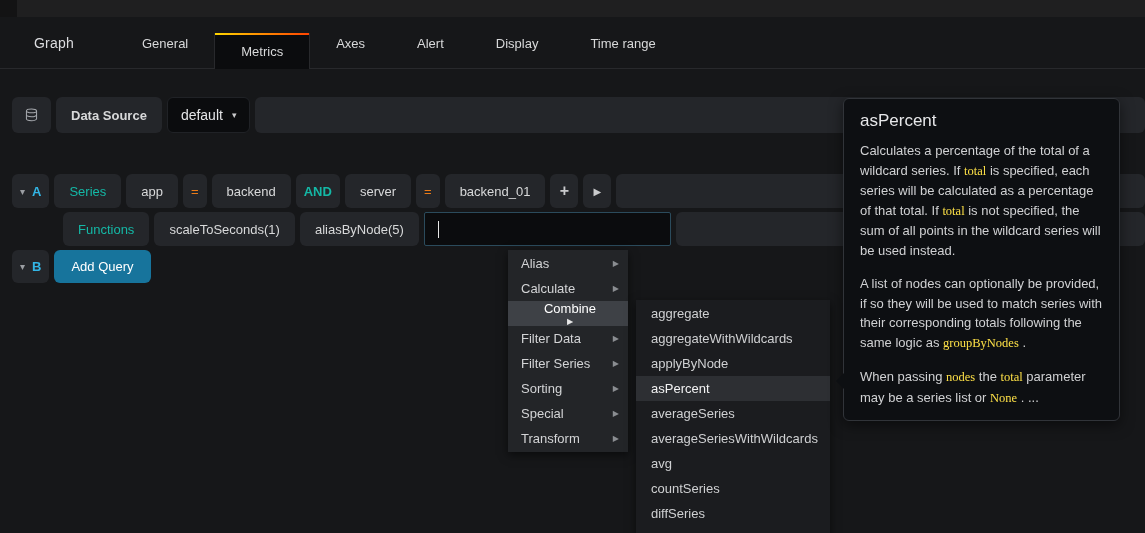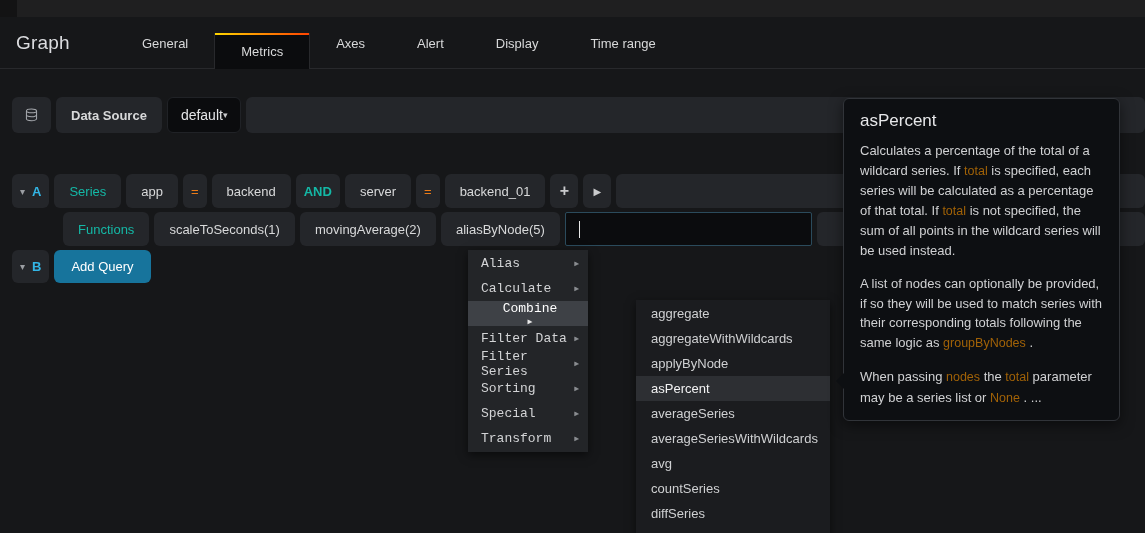--- a/index.html
+++ b/index.html
@@ -11,21 +11,21 @@
     color:#d8d9da;
     font-size:13px;
   }
   
   .panel-edge { position:absolute; top:0; left:17px; right:0; height:17px; background:#1f1f20; }
   .panel-edge-corner { position:absolute; top:0; left:0; width:17px; height:17px; background:#131314; }
 
   
   .tabbar { position:absolute; top:17px; left:0; right:0; height:52px; display:flex; align-items:stretch; }
   .tabbar-underline { position:absolute; top:68px; left:0; right:0; height:1px; background:#28292c; }
-  .page-title { padding-left:16px; width:116px; display:flex; align-items:center; font-size:19px; color:#dcdde0; letter-spacing:.2px; }
+  .page-title { padding-left:34px; width:116px; display:flex; align-items:center; font-size:14px; color:#dcdde0; letter-spacing:.2px; }
   .tab { position:relative; padding:0 26px; display:flex; align-items:center; color:#d8d9da; cursor:pointer; z-index:1; }
   .tab.active { background:#0b0c0e; margin-top:16px; border-left:1px solid #28292c; border-right:1px solid #28292c; z-index:2; }
   .tab.active::before { content:""; position:absolute; top:0; left:0; right:0; height:2px;
     background:linear-gradient(90deg, #ffd500 0%, #ff4400 100%); }
 
   
   .row { position:absolute; left:12px; right:0; display:flex; gap:5px; align-items:stretch; }
   .seg { background:#24262a; border-radius:6px; display:flex; align-items:center; padding:0 15px; white-space:nowrap; }
   .seg.small { padding:0 8px; }
   .seg.icon-seg { padding:0 12px; }
@@ -36,47 +36,47 @@
   .caret { color:#9b9ea3; font-size:10px; }
   .btn-seg { width:28px; justify-content:center; padding:0; color:#c9cacc; }
   .plus-glyph { font-size:16px; font-weight:bold; }
   .play-glyph { font-size:10px; }
 
   .row-ds { top:97px; height:36px; }
   .row-a { top:174px; height:34px; }
   .row-fn { top:212px; height:34px; }
   .row-b { top:250px; height:33px; }
 
-  .ds-default { background:#0b0c0e; border:1px solid #202226; color:#e3e4e6; padding:0 13px; cursor:pointer; }
+  .ds-default { background:#0b0c0e; border:1px solid #202226; color:#e3e4e6; gap:9px; padding:0 13px; cursor:pointer; }
   .ds-default .caret { font-size:9px; color:#c9cacc; }
 
   .fn-input-wrap { position:relative; width:247px; background:#0b0c0e; border:1px solid #2b4b5c; border-radius:2px; }
   .fn-input { width:100%; height:100%; background:transparent; border:none; outline:none; color:#d8d9da; font-family:"Liberation Sans", sans-serif; font-size:13px; padding:0 8px; }
   .fn-cursor { position:absolute; left:13px; top:8px; width:1.5px; height:17px; background:#e8e8e8; }
 
   .add-query-btn { background:#17749c; color:#ffffff; border:none; border-radius:6px; padding:0 17px; font-size:13px; font-family:"Liberation Sans", sans-serif; cursor:pointer; display:flex; align-items:center; font-weight:500; }
 
   
-  .menu { position:absolute; top:250px; left:468px; width:120px; background:#232528; box-shadow:0 3px 9px rgba(0,0,0,.55); z-index:30; padding:1px 0;font-family:Liberation Mono, monospace; }
+  .menu { position:absolute; top:250px; left:508px; width:120px; background:#232528; box-shadow:0 3px 9px rgba(0,0,0,.55); z-index:30; padding:1px 0; }
   .menu-item { height:25px; display:flex; align-items:center; padding:0 9px 0 13px; color:#d3d4d6; cursor:pointer; }
   .menu-item .mi-label { flex:1; }
   .menu-item .mi-arrow { font-size:8px; color:#8a8d91; }
   .menu-item.highlight { background:#3e4146; color:#ffffff;flex-direction:column; }
   .menu-item.highlight .mi-arrow { color:#e8e8e8; }
 
   .submenu { position:absolute; top:300px; left:636px; width:194px; background:#1b1c1f; box-shadow:0 3px 9px rgba(0,0,0,.55); z-index:30; padding:1px 0 10px 0; }
   .submenu-item { height:25px; display:flex; align-items:center; padding:0 10px 0 15px; color:#cfd0d2; cursor:pointer; }
   .submenu-item.highlight { background:#2d2f33; color:#f2f2f3; }
 
   
   .tooltip { position:absolute; top:98px; left:843px; width:277px; background:#0d0f12; border:1px solid #313439; border-radius:6px; padding:12px 16px 10px 16px; z-index:40; box-shadow:0 4px 14px rgba(0,0,0,.5); }
   .tooltip-title { font-size:17px; color:#e6e7e9; margin-bottom:10px; }
   .tooltip p { font-size:13px; line-height:19.5px; color:#d0d1d3; margin-bottom:14px; }
   .tooltip p:last-child { margin-bottom:2px; }
-  .tooltip code { font-family:Liberation Sans, sans-serif; font-size:12.5px; color:#a16207; }
+  .tooltip code { font-family:Liberation Serif, serif; font-size:12.5px; color:#fde047; }
   .tooltip-arrow { position:absolute; left:-8px; top:274px; width:0; height:0; border-top:8px solid transparent; border-bottom:8px solid transparent; border-right:8px solid #0d0f12; }
 
   .db-icon { display:block; }
 </style>
 </head>
 <body>
 
 <div class="panel-edge"></div>
 <div class="panel-edge-corner"></div>
 
@@ -125,21 +125,20 @@
     </div>
   <div class="seg btn-seg">
       <span class="play-glyph">▶</span>
     </div>
   <div class="seg filler"></div>
 </div>
 
 <div class="row row-fn">
   <div class="seg blue" style="margin-left:51px;">Functions</div>
   <div class="seg">scaleToSeconds(1)</div>
-  <div class="seg">movingAverage(2)</div>
   <div class="seg">aliasByNode(5)</div>
   <div class="fn-input-wrap">
     <input class="fn-input" type="text" value="" style="">
     <div class="fn-cursor"></div>
   </div>
   <div class="seg filler"></div>
 </div>
 
 <div class="row row-b">
   <div class="seg small">

